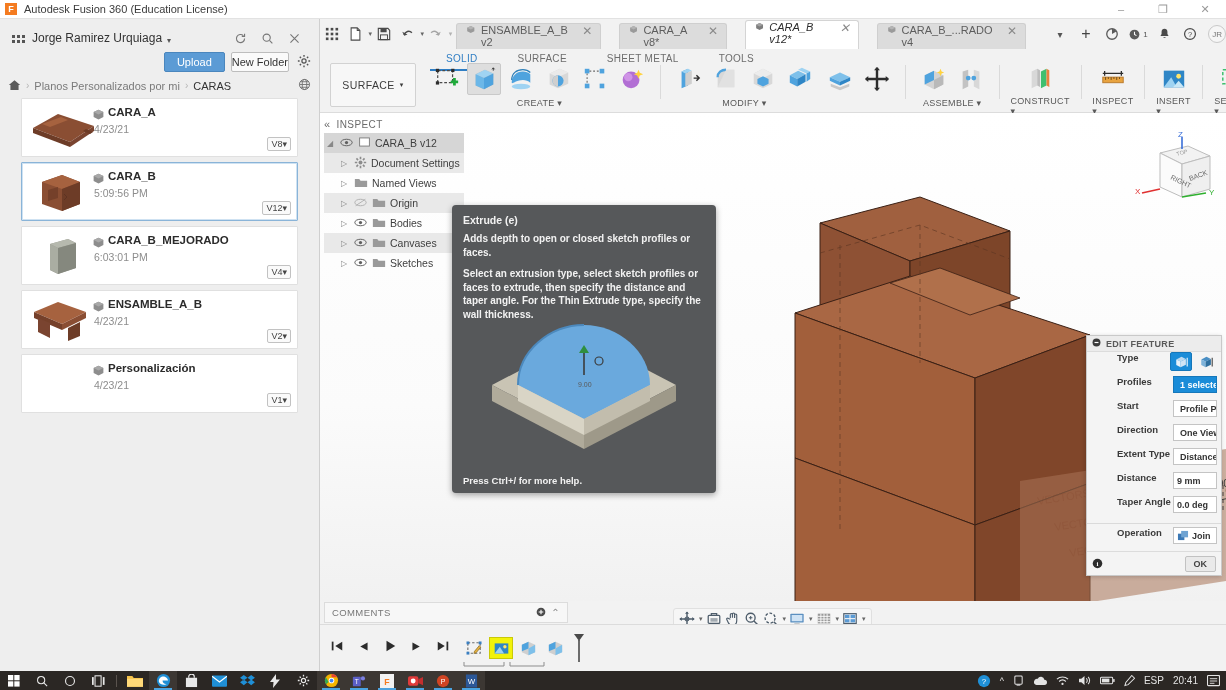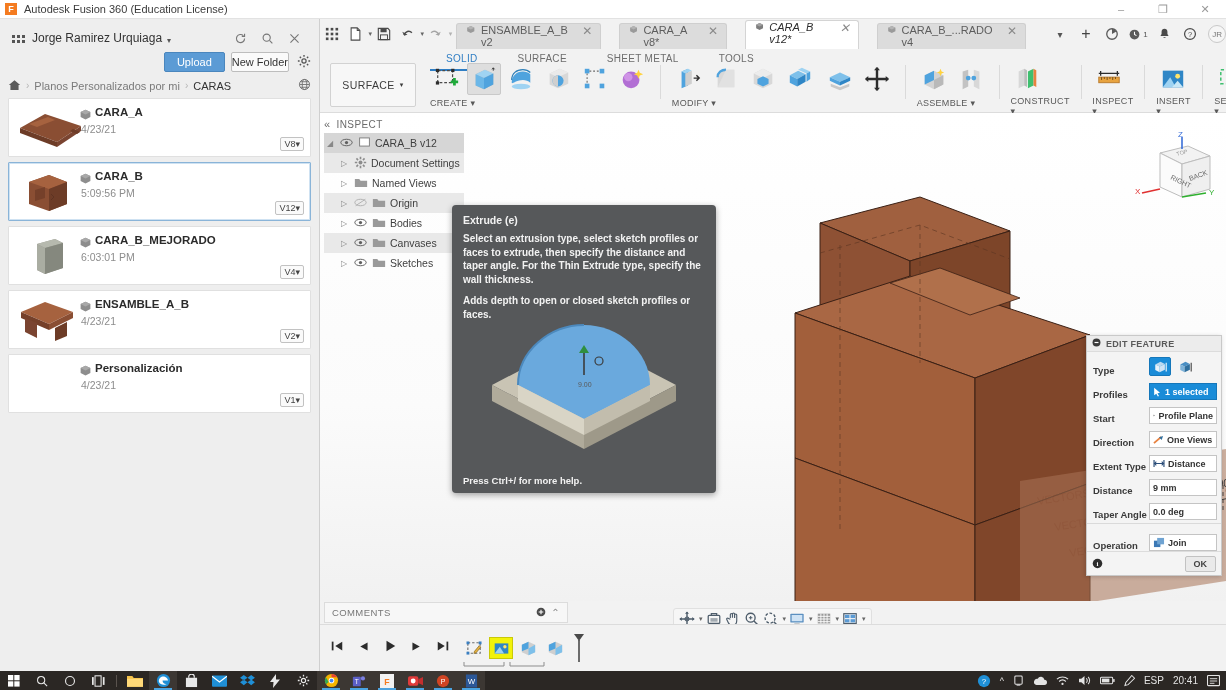--- a/index.html
+++ b/index.html
@@ -53,21 +53,21 @@
   .btn-newfolder { background:#fafafa; color:#333; font-size:11px;
                    border:1px solid #bdbdbd; border-radius:2px; padding:3px 0; }
   .gear-ic { color:#555; font-size:14px; margin-left:2px; }
 
   .dp-crumbs { display:flex; align-items:center; gap:5px; padding:0 8px 5px 8px; font-size:11px; }
   .crumb { color:#7a7a7a; }
   .crumb.last { color:#333; }
   .crumb-sep { color:#b5b5b5; font-size:10px; }
   .crumb-globe { margin-left:auto; color:#6f6f6f; }
 
-  .dp-list { padding:0 8px; }
+  .dp-list { padding:0 21px; }
   .dp-item { position:relative; background:#fff; border:1px solid #e0e0e0;
              height:59px; margin-bottom:5px; border-radius:1px; }
   .dp-item.selected { border:1px solid #8ab4d8; box-shadow:0 0 0 1px #cfe2f2 inset; }
   .dp-thumb { position:absolute; left:6px; top:7px; width:72px; height:45px; }
   .dp-name { position:absolute; left:72px; top:7px; font-size:11.5px;
              font-weight:bold; color:#2b2b2b; }
   .dp-cubeic { position:absolute; left:70px; top:8px; }
   .dp-date { position:absolute; left:72px; top:24px; font-size:10.5px; color:#8d8d8d; }
   .dp-ver { position:absolute; right:6px; bottom:5px; border:1px solid #c2c2c2;
             background:#fafafa; font-size:9px; color:#444; padding:1px 3px; border-radius:2px; }
@@ -96,21 +96,21 @@
   
   .ribbon { position:relative; height:64px; background:#f2f2f2; border-bottom:1px solid #dcdcdc; }
   .rb-tabs { position:absolute; left:110px; top:0; display:flex; gap:8px; }
   .rb-tab { font-size:10px; color:#6d6d6d; padding:4px 16px 5px 16px; letter-spacing:.3px; }
   .rb-tab.active { color:#2f7ec4; border-bottom:2px solid #2f7ec4; }
   .design-btn { position:absolute; left:10px; top:14px; width:86px; height:44px;
                 border:1px solid #d2d2d2; background:#f7f7f7; border-radius:2px;
                 display:flex; align-items:center; justify-content:center;
                 font-size:10.5px; color:#3c3c3c; letter-spacing:.4px; }
   .rb-groups { position:absolute; left:104px; top:14px; display:flex; height:50px; }
-  .rb-group { display:flex; flex-direction:column; 
+  .rb-group { display:flex; flex-direction:column; align-items:center;
               padding:0 6px; position:relative; }
   .rb-icons { display:flex; align-items:flex-start; gap:3px; height:34px; }
   .rb-lbl { font-size:9px; color:#585858; margin-top:1px; letter-spacing:.3px; }
   .rb-div { width:1px; background:#dadada; margin:2px 5px 14px 5px; }
   .rb-btn { width:34px; height:32px; display:flex; align-items:center; justify-content:center; }
   .rb-btn.sel { background:#dedede; border:1px solid #c9c9c9; border-radius:2px; }
 
   
   .browser { position:absolute; left:4px; top:96px; width:140px; font-size:10.5px; color:#4a4a4a; z-index:3; }
   .br-head { display:flex; align-items:center; gap:6px; height:18px; color:#6b6b6b; font-size:10px; letter-spacing:.4px; }
@@ -133,21 +133,21 @@
   
   .viewport { position:absolute; left:0; top:94px; width:906px; height:488px;
               background:linear-gradient(180deg,#ffffff 0%,#fbfbfb 60%,#f1f1f1 100%); }
 
   
   .efd { position:absolute; right:4px; top:222px; width:136px; background:#f4f4f4;
          border:1px solid #c9c9c9; box-shadow:-1px 1px 4px rgba(0,0,0,.18); z-index:9;font-weight:bold; }
   .efd-head { height:16px; background:#ececec; border-bottom:1px solid #dcdcdc;
               display:flex; align-items:center; gap:5px; padding:0 5px;
               font-size:9px; color:#5a5a5a; letter-spacing:.3px; }
-  .efd-row { display:flex; align-items:flex-end; height:24px; padding:0 4px 0 6px; font-size:9.5px; color:#3a3a3a; }
+  .efd-row { display:flex; align-items:flex-start; height:24px; padding:0 4px 0 6px; font-size:9.5px; color:#3a3a3a;margin-left:24px; }
   .efd-lbl { width:56px; }
   .efd-val { flex:1; height:17px; background:#fff; border:1px solid #c4c4c4;
              display:flex; align-items:center; gap:3px; padding:0 3px; font-size:9px; color:#333;
              overflow:hidden; white-space:nowrap; }
   .efd-val.blue { background:#1a8cd8; border-color:#1577ba; color:#fff; }
   .efd-typebtn { width:22px; height:19px; display:flex; align-items:center; justify-content:center;
                  border:1px solid transparent; }
   .efd-typebtn.sel { background:#1a8cd8; border-color:#1577ba; border-radius:2px; }
   .efd-sep { height:1px; background:#dadada; margin:3px 0; }
   .efd-foot { height:24px; border-top:1px solid #dcdcdc; display:flex;
@@ -872,22 +872,22 @@
             <svg width="14" height="11" viewBox="0 0 16 12">
                 <path d="M1 2h5l1.5 2H15v7H1z" fill="#9a9a9a"></path>
               </svg>
           </span>
           <span class="br-lbl">Sketches</span>
         </div>
       </div>
 
       <div class="tooltip">
         <div class="tt-title">Extrude (e)</div>
+        <div class="tt-p">Adds depth to open or closed sketch profiles or faces.</div>
         <div class="tt-p">Select an extrusion type, select sketch profiles or faces to extrude, then specify the distance and taper angle. For the Thin Extrude type, specify the wall thickness.</div>
-        <div class="tt-p">Adds depth to open or closed sketch profiles or faces.</div>
         <svg class="tt-img" viewBox="0 0 224 170">
           <polygon points="20,96 112,48 204,96 112,144" fill="#c9c4b4"></polygon>
           <polygon points="20,96 20,112 112,160 112,144" fill="#b0ab9b"></polygon>
           <polygon points="112,144 204,96 204,112 112,160" fill="#9e9989"></polygon>
           <path d="M46,96 C46,62 78,36 112,36 C146,36 178,62 178,96 L112,130 Z" fill="#6aa9dd"></path>
           <path d="M46,96 C46,62 78,36 112,36" fill="none" stroke="#4c89bd" stroke-width="2"></path>
           <polygon points="46,96 112,130 112,146 46,112" fill="#d9d5c6"></polygon>
           <polygon points="112,130 178,96 178,112 112,146" fill="#c2bdad"></polygon>
           <path d="M112,86 l0,-26" stroke="#3b3b3b" stroke-width="1.6"></path>
           <path d="M112,56 l-5,8 h10z" fill="#2f8f3f"></path>

